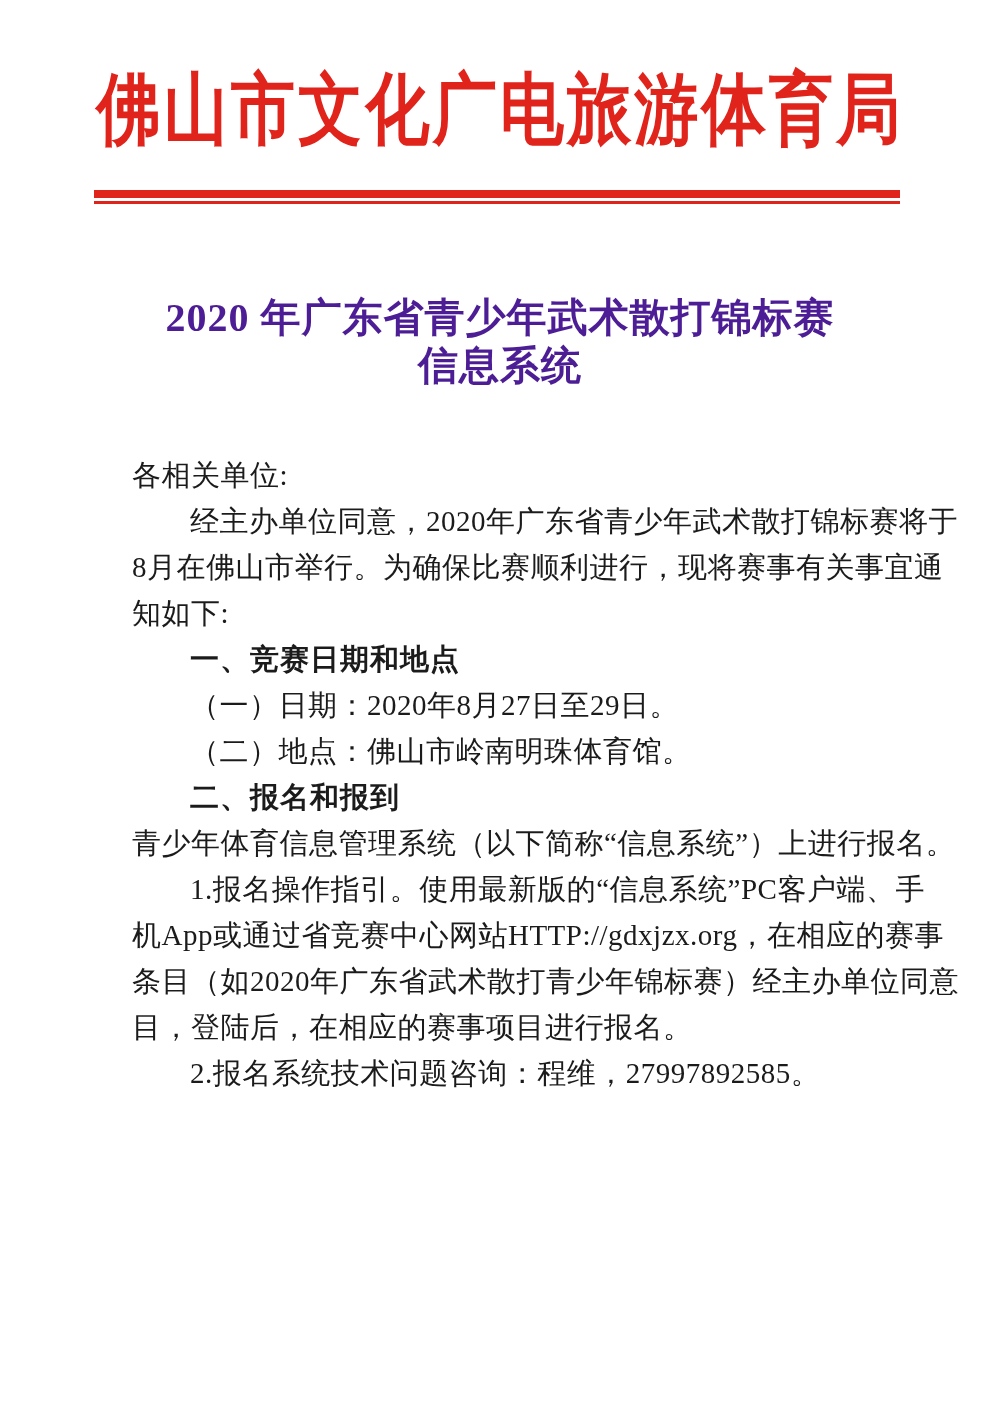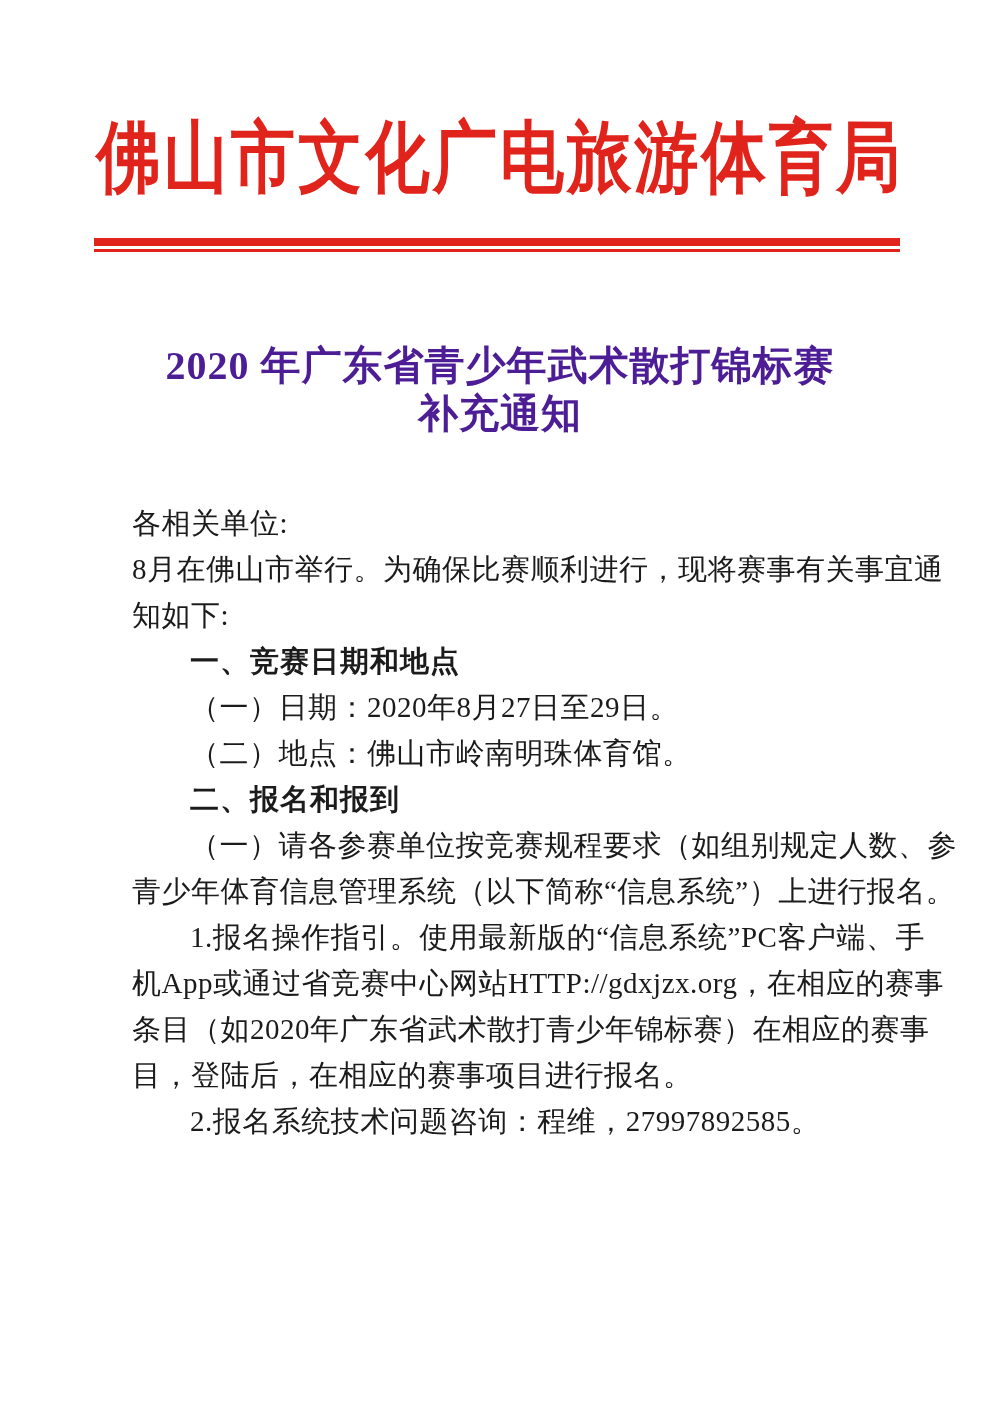--- a/index.html
+++ b/index.html
@@ -8,21 +8,21 @@
     position: relative;
     width: 1000px;
     height: 1415px;
     margin: 0 auto;
     background: #ffffff;
     color: #161616;
     font-family: "Liberation Serif", "DejaVu Serif", serif;
     overflow: hidden;
   }
   
-  .letterhead { padding-top: 110px; }
+  .letterhead { padding-top: 62px; }
   .org-name {
     width: 100%;
     text-align: center;
     font-family: "Liberation Sans", "DejaVu Sans", sans-serif;
     font-weight: bold;
     font-size: 78px;
     line-height: 94px;
     letter-spacing: 4px;
     white-space: nowrap;
     color: #e0241c;
@@ -73,33 +73,33 @@
     <div class="org-name">佛山市文化广电旅游体育局</div>
     <div class="rule">
       <div class="rule-thick"></div>
       <div class="rule-gap"></div>
       <div class="rule-thin"></div>
     </div>
   </header>
 
   <h1 class="doc-title">
     <div>2020 年广东省青少年武术散打锦标赛</div>
-    <div>补充通知</div>
+    <div>信息系统</div>
   </h1>
 
   <main class="body-text" id="body-lines">
       <div class="line">各相关单位:</div>
+      <div class="line indent">经主办单位同意，2020年广东省青少年武术散打锦标赛将于</div>
       <div class="line">8月在佛山市举行。为确保比赛顺利进行，现将赛事有关事宜通</div>
       <div class="line">知如下:</div>
       <div class="line indent bold">一、竞赛日期和地点</div>
       <div class="line indent">（一）日期：2020年8月27日至29日。</div>
       <div class="line indent">（二）地点：佛山市岭南明珠体育馆。</div>
       <div class="line indent bold">二、报名和报到</div>
-      <div class="line indent">（一）请各参赛单位按竞赛规程要求（如组别规定人数、参</div>
       <div class="line">青少年体育信息管理系统（以下简称“信息系统”）上进行报名。</div>
       <div class="line indent">1.报名操作指引。使用最新版的“信息系统”PC客户端、手</div>
       <div class="line">机App或通过省竞赛中心网站HTTP://gdxjzx.org，在相应的赛事</div>
-      <div class="line">条目（如2020年广东省武术散打青少年锦标赛）在相应的赛事</div>
+      <div class="line">条目（如2020年广东省武术散打青少年锦标赛）经主办单位同意</div>
       <div class="line">目，登陆后，在相应的赛事项目进行报名。</div>
       <div class="line indent">2.报名系统技术问题咨询：程维，27997892585。</div>
     </main>
 
 </div>
 
 </body></html>

